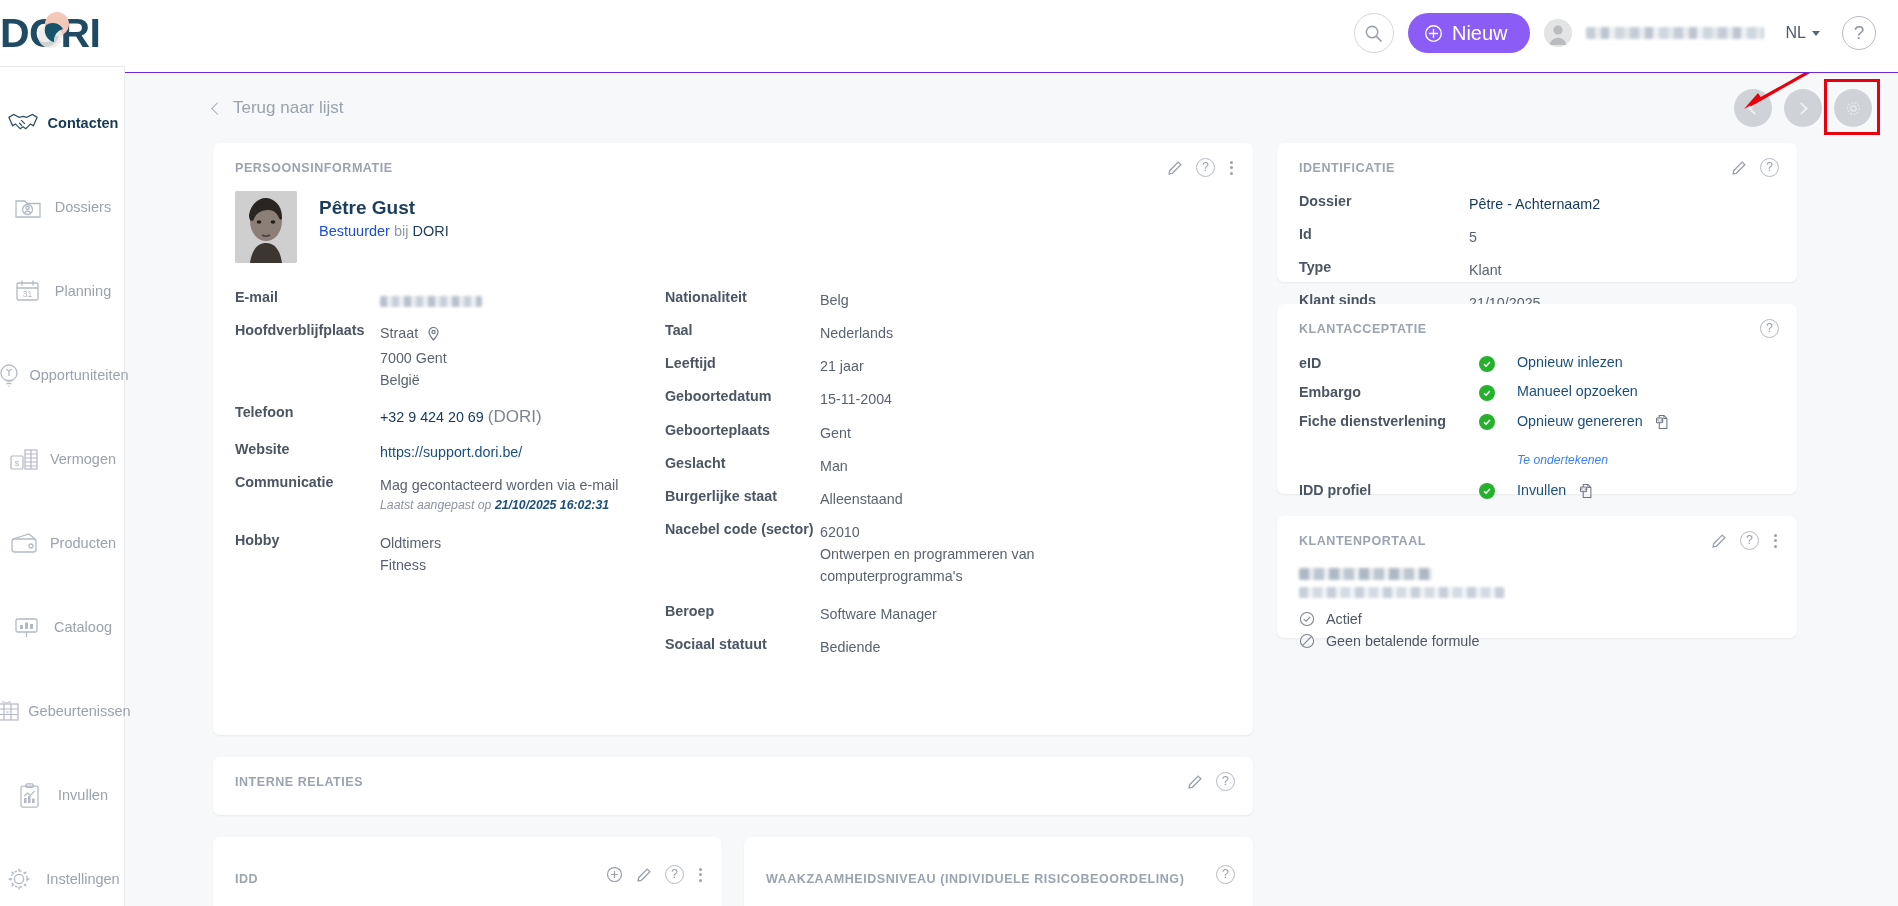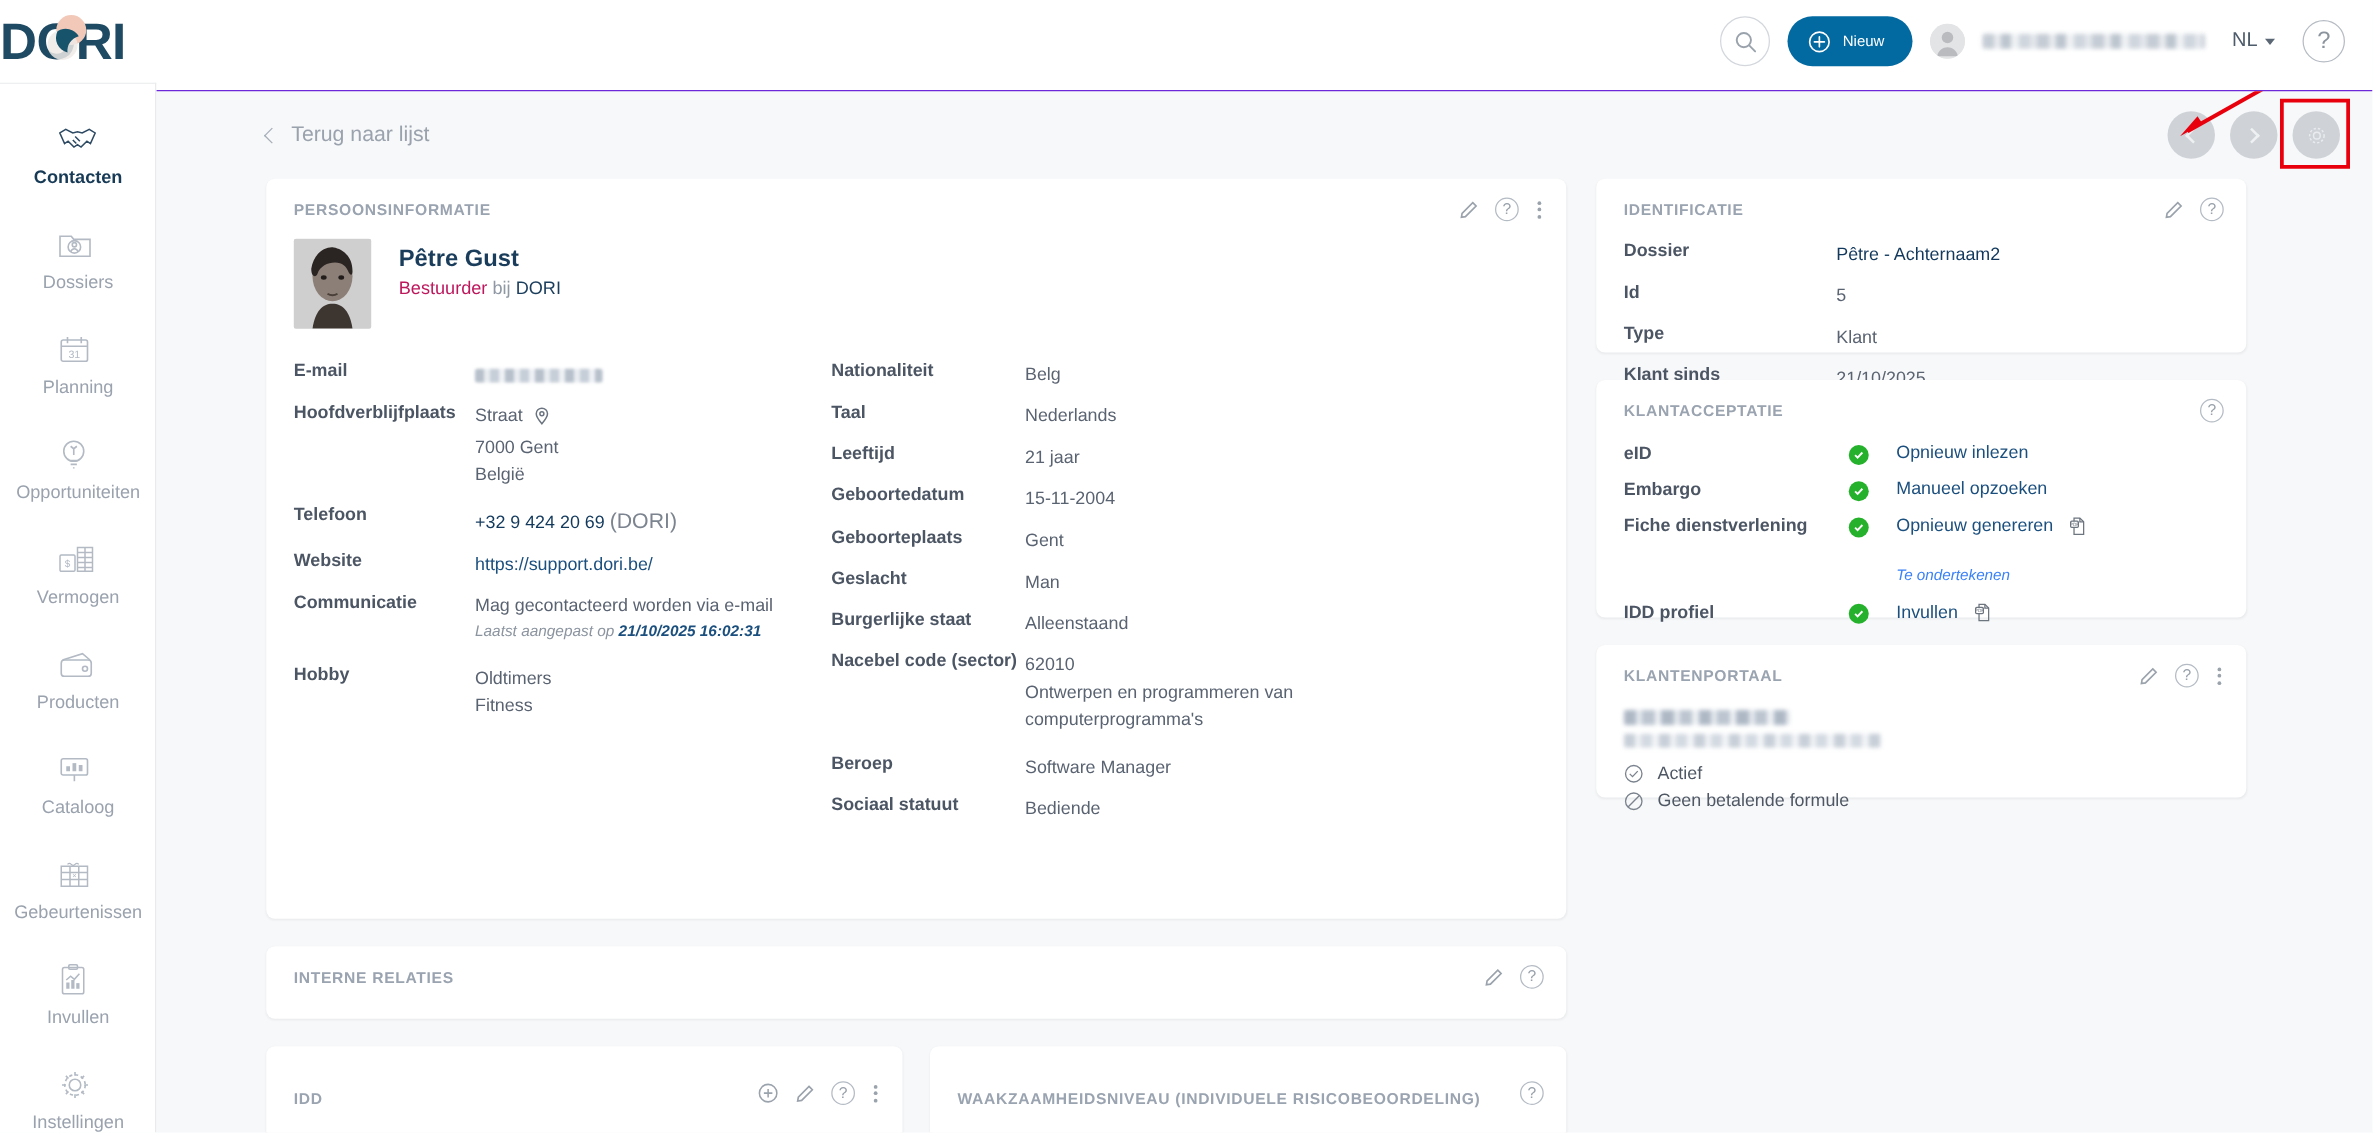--- a/index.html
+++ b/index.html
@@ -31,23 +31,23 @@
     margin-left: auto; display: flex; align-items: center; gap: 14px;
     padding-right: 22px;
   }
   .icon-circle-btn {
     width: 40px; height: 40px; border-radius: 50%;
     border: 1px solid #d3d7dc; background: #fff;
     display: flex; align-items: center; justify-content: center;
     cursor: pointer;
   }
   .btn-nieuw {
-    height: 40px; border-radius: 20px; background: #0369a1; color: #fff;
+    height: 40px; border-radius: 20px; background: #8b5cf6; color: #fff;
     display: flex; align-items: center; gap: 9px; padding: 0 22px 0 16px;
-    font-size: 12px; cursor: pointer; border: none;
+    font-size: 20px; cursor: pointer; border: none;
     font-family: "Liberation Sans", sans-serif;
   }
   .avatar-sm {
     width: 28px; height: 28px; border-radius: 50%; background: #e3e4e6;
     display:flex; align-items:flex-end; justify-content:center; overflow:hidden;
   }
   .user-blur {
     width: 178px; height: 12px; border-radius: 2px;
     background: repeating-linear-gradient(90deg,
       #c3cad3 0px, #c3cad3 9px, #e7eaee 9px, #e7eaee 15px,
@@ -69,21 +69,21 @@
     color: #8b939d; font-size: 19px; cursor: pointer;
   }
 
   
   .sidebar {
     position: absolute; left: 0; top: 66px; width: 125px; height: 840px;
     background: #ffffff; border-top: 1px solid #e8eaec; border-right: 1px solid #e8eaec;
     padding-top: 14px; z-index: 30;
   }
   .nav-item {
-    width: 125px; height: 84px; display: flex; flex-direction: column;
+    width: 125px; height: 84px; display: flex; flex-direction: row;
     align-items: center; justify-content: center; gap: 7px; cursor: pointer;
   }
   .nav-label {
     font-size: 14.5px; color: #9aa2ae; white-space: nowrap;
     font-family: "Liberation Sans", sans-serif;
   }
   .nav-item.active .nav-label { color: #173a56; font-weight: 700; }
   .nav-icon { width: 34px; height: 30px; display: flex; align-items: center; }
   .nav-icon svg { display: block; }
 
@@ -149,21 +149,21 @@
   .kebab i { width: 3px; height: 3px; border-radius: 50%; background: #9aa2ac; display: block; }
 
   
   .person-head { display: flex; align-items: flex-start; gap: 22px; margin-top: 16px; }
   .portrait {
     width: 62px; height: 72px; overflow: hidden; background: #d8d8d8; border-radius: 2px;
     position: relative;
   }
   .person-name { font-size: 19px; font-weight: 700; color: #1b3d5c; margin-top: 6px; }
   .person-role { font-size: 14.5px; color: #8f98a4; margin-top: 4px; }
-  .person-role b { color: #be185d; font-weight: 400; }
+  .person-role b { color: #1d4ed8; font-weight: 400; }
   .person-role .org { color: #1b3d5c; }
 
   
   .fields { display: flex; margin-top: 26px; }
   .fcol { flex: none; }
   .fcol-a { width: 430px; }
   .fcol-b { width: 520px; }
   .frow { display: flex; margin-bottom: 11px; align-items: flex-start; }
   .flabel {
     font-size: 14.3px; font-weight: 700; color: #4b5563; flex: none;

